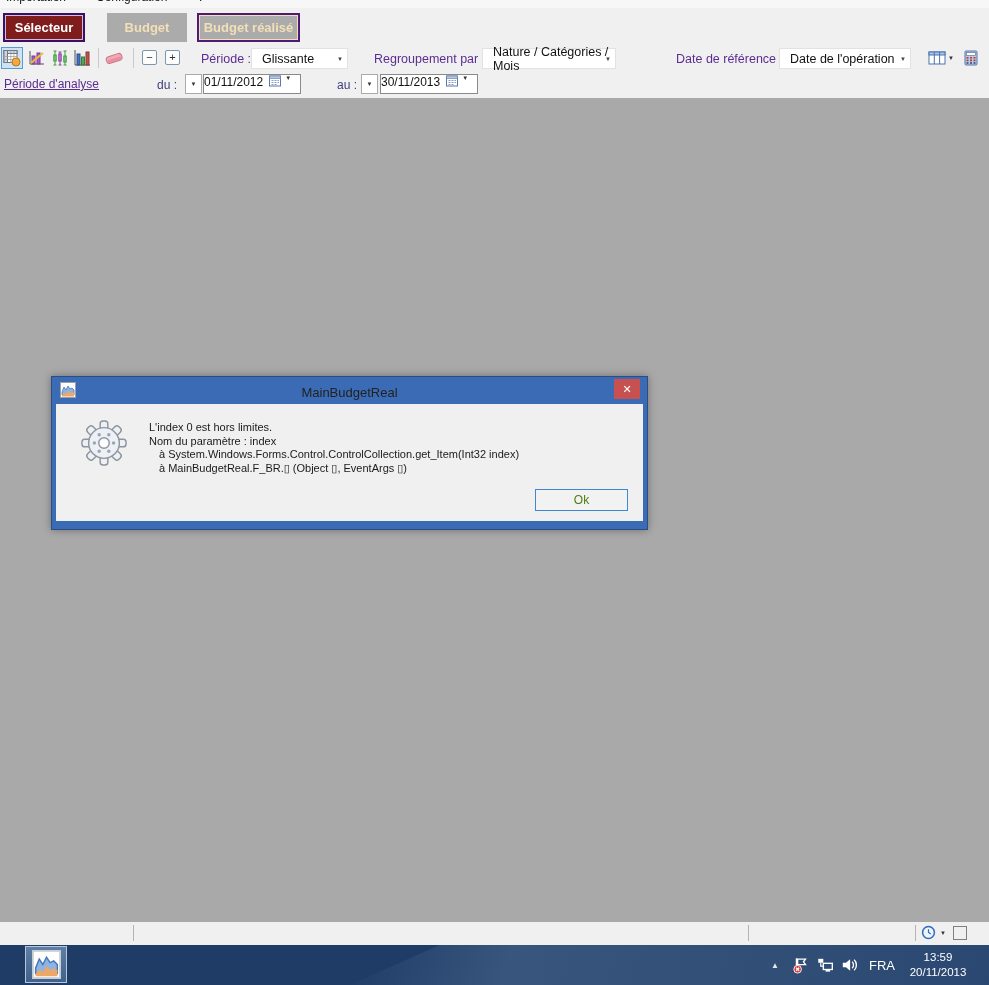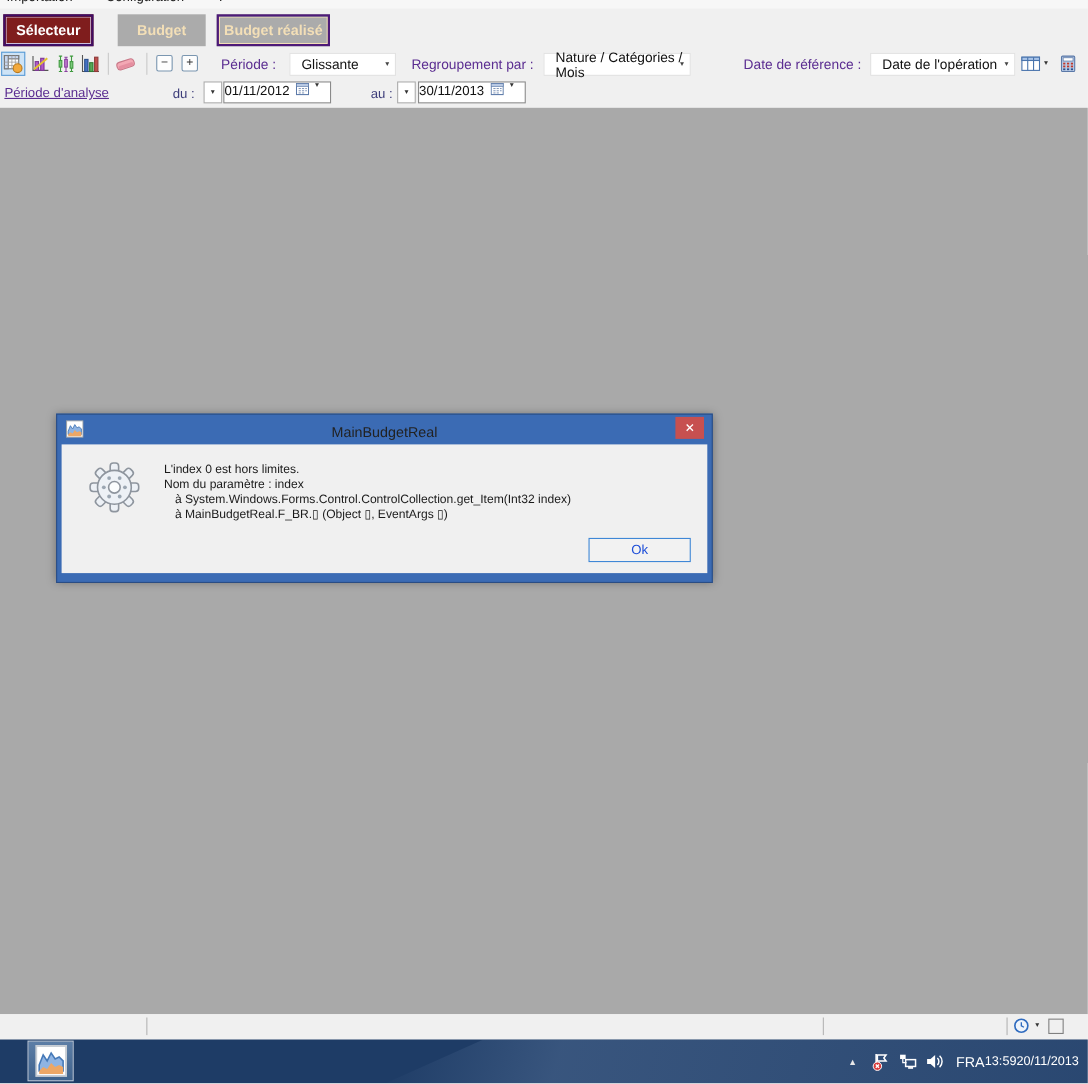--- a/index.html
+++ b/index.html
@@ -26,21 +26,21 @@
   
   .toolbar{position:absolute;left:0;top:45px;width:989px;height:27px;background:#f0f0f0;}
   .tbtn{position:absolute;top:2px;width:22px;height:22px;display:flex;align-items:center;justify-content:center;box-sizing:border-box;}
   .tbtn.sel{background:#cde3f6;border:1px solid #5a9bd5;}
   .tsep{position:absolute;top:3px;width:1px;height:20px;background:#c9c9c9;}
   .sqbtn{position:absolute;top:5px;width:15px;height:15px;box-sizing:border-box;border:1px solid #7a96b0;
          background:#fdfdfd;border-radius:2px;display:flex;align-items:center;justify-content:center;
          font-size:11px;line-height:1;color:#333;}
   .tlabel{position:absolute;top:7px;color:#5b2d91;font-size:12.5px;white-space:nowrap;}
   .combo{position:absolute;top:3px;height:21px;background:#ffffff;border:1px solid #e2e2e2;box-sizing:border-box;
-         display:flex;align-items:center;padding-left:10px;font-size:12.5px;color:#111;margin-left:12px;}
+         display:flex;align-items:center;padding-left:10px;font-size:12.5px;color:#111;}
   .combo .arrow{position:absolute;right:4px;top:7px;font-size:6px;color:#444;}
   .minicombo{position:absolute;background:#ffffff;border:1px solid #ababab;box-sizing:border-box;
          display:flex;align-items:center;justify-content:center;font-size:6px;color:#333;}
 
   
   .row2{position:absolute;left:0;top:72px;width:989px;height:26px;background:#f0f0f0;}
   .analink{position:absolute;left:4px;top:5px;color:#5b2d91;text-decoration:underline;font-size:12px;cursor:pointer;}
   .dlabel{position:absolute;top:6px;color:#3d3d7a;font-size:12px;}
   .datefield{position:absolute;top:2px;height:20px;background:#ffffff;border:1px solid #8a8a8a;box-sizing:border-box;
          display:flex;align-items:flex-start;font-size:12px;color:#111;}
@@ -57,21 +57,21 @@
   .dlg-icon{position:absolute;left:8px;top:5px;width:16px;height:16px;}
   .dlg-title-text{position:absolute;left:0;right:0;top:0;height:30px;display:flex;align-items:center;
           justify-content:center;color:#222;font-size:13px;}
   .dlg-close{position:absolute;right:7px;top:2px;width:26px;height:20px;background:#c75050;color:#ffffff;
           display:flex;align-items:center;justify-content:center;font-size:11px;cursor:pointer;}
   .dlg-body{position:absolute;left:4px;right:4px;top:27px;bottom:8px;background:#f0f0f0;}
   .gear{position:absolute;left:24px;top:15px;}
   .err-lines{position:absolute;left:93px;top:17px;font-size:11px;line-height:13.5px;color:#1a1a1a;white-space:nowrap;}
   .err-line.indent{padding-left:10px;}
   .okbtn{position:absolute;left:479px;top:85px;width:93px;height:22px;background:#f2f2f2;border:1px solid #3f87d6;
-          box-sizing:border-box;display:flex;align-items:center;justify-content:center;font-size:12px;color:#1d4ed8;cursor:pointer;}
+          box-sizing:border-box;display:flex;align-items:center;justify-content:center;font-size:12px;color:#4d7c0f;cursor:pointer;}
 
   
   .statusbar{position:absolute;left:0;top:922px;width:989px;height:23px;background:#f0f0f0;}
   .ssep{position:absolute;top:3px;width:1px;height:16px;background:#b4b4b4;}
   .sclock{position:absolute;left:921px;top:3px;display:flex;align-items:center;gap:4px;}
   .sclock .arrow{font-size:6px;color:#333;}
   .ssquare{position:absolute;left:953px;top:4px;width:14px;height:14px;border:1px solid #808080;box-sizing:border-box;background:#f0f0f0;}
 
   
   .taskbar{position:absolute;left:0;top:945px;width:989px;height:40px;background:#1e3c66;overflow:hidden;}
@@ -79,21 +79,21 @@
           background:linear-gradient(105deg, rgba(150,175,210,0) 0%, rgba(150,175,210,0.22) 25%, rgba(150,175,210,0.10) 100%);
           clip-path:polygon(0 100%, 14% 0, 100% 0, 100% 100%);}
   .taskbtn{position:absolute;left:25px;top:1px;width:42px;height:37px;box-sizing:border-box;border:1px solid #b9c6d8;
           background:linear-gradient(#5d7ea6,#3f628c);display:flex;align-items:center;justify-content:center;cursor:pointer;}
   .trayicon{position:absolute;top:0;height:40px;display:flex;align-items:center;justify-content:center;cursor:pointer;}
   .tray-arrow{left:766px;width:18px;color:#e8e8e8;font-size:8px;}
   .tray-flag{left:790px;width:22px;}
   .tray-net{left:814px;width:22px;}
   .tray-vol{left:838px;width:22px;}
   .tray-lang{left:866px;width:32px;color:#ffffff;font-size:13px;}
-  .tray-clock{position:absolute;right:18px;top:0;height:40px;width:66px;display:flex;flex-direction:row;
+  .tray-clock{position:absolute;right:18px;top:0;height:40px;width:66px;display:flex;flex-direction:column;
           align-items:center;justify-content:center;color:#ffffff;font-size:11.5px;line-height:15px;cursor:pointer;}
 </style>
 </head>
 <body>
 
 <div class="app">
 
   <div class="menubar">
     <div class="menubar-inner">
       <span class="menu-item">Importation</span>

